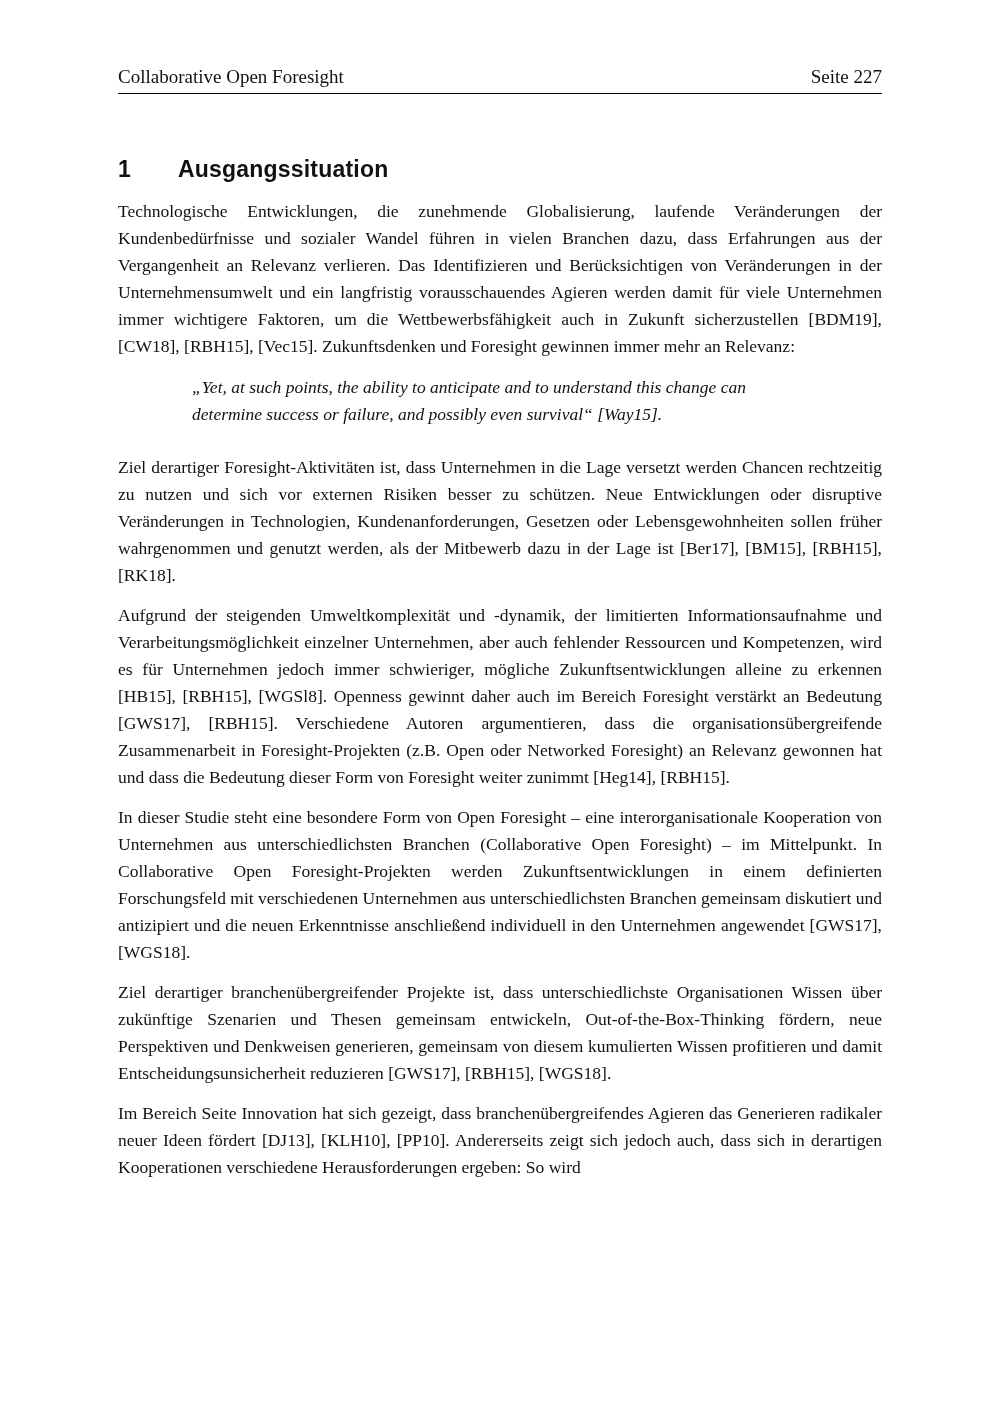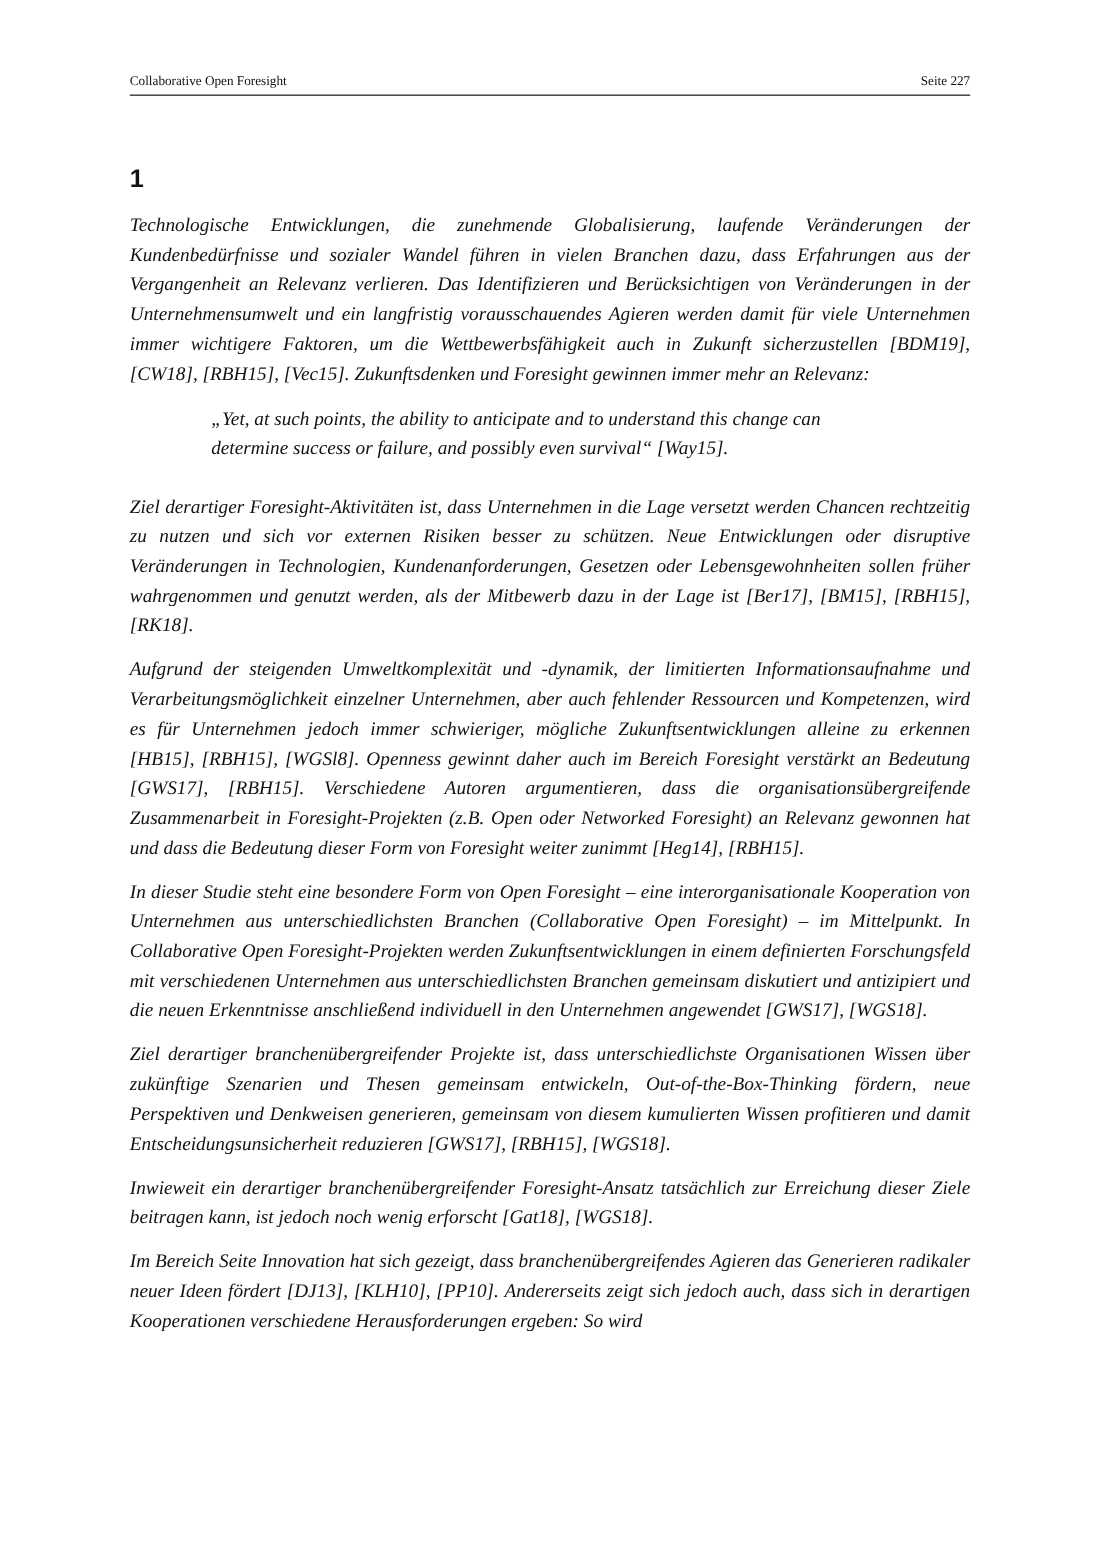--- a/index.html
+++ b/index.html
@@ -18,21 +18,21 @@
     box-sizing: border-box;
   }
   .running-header {
     margin: 0 118px;
     padding-top: 66px;
     padding-bottom: 5px;
     display: flex;
     justify-content: space-between;
     align-items: baseline;
     font-family: "Liberation Serif", "DejaVu Serif", serif;
-    font-size: 12px;
+    font-size: 19px;
     border-bottom: 1.5px solid #000000;
   }
   .section-heading {
     margin: 60px 118px 14px 118px;
     display: flex;
     font-family: "Liberation Sans", "DejaVu Sans", sans-serif;
     font-weight: bold;
     font-size: 23px;
     line-height: 30px;
     letter-spacing: 0.2px;
@@ -44,47 +44,46 @@
   .page-body {
     margin: 0 118px;
     font-family: "Liberation Serif", "DejaVu Serif", serif;
     font-size: 17.5px;
     line-height: 27px;
   }
   .page-body p {
     margin: 13px 0;
     text-align: justify;
     hyphens: auto;
-    font-style: italic;
     -webkit-hyphens: auto;
   }
   .page-body blockquote {
     margin: 14px 63px 26px 74px;
     font-style: italic;
     text-align: left;
   }
 </style>
 </head>
 <body>
 
 <div class="page">
 
   <header class="running-header">
     <span>Collaborative Open Foresight</span>
     <span>Seite 227</span>
   </header>
 
   <h1 class="section-heading">
     <span class="number">1</span>
+    <span>Ausgangssituation</span>
   </h1>
 
   <main class="page-body">
     <p>Technologische Entwicklungen, die zunehmende Globalisierung, laufende Veränderungen der Kundenbedürfnisse und sozialer Wandel führen in vielen Branchen dazu, dass Erfahrungen aus der Vergangenheit an Relevanz verlieren. Das Identifizieren und Berücksichtigen von Veränderungen in der Unternehmensumwelt und ein langfristig vorausschauendes Agieren werden damit für viele Unternehmen immer wichtigere Faktoren, um die Wettbewerbsfähigkeit auch in Zukunft sicherzustellen [BDM19], [CW18], [RBH15], [Vec15]. Zukunftsdenken und Foresight gewinnen immer mehr an Relevanz:</p>
     <blockquote>„Yet, at such points, the ability to anticipate and to understand this change can determine success or failure, and possibly even survival“ [Way15].</blockquote>
     <p>Ziel derartiger Foresight-Aktivitäten ist, dass Unternehmen in die Lage versetzt werden Chancen rechtzeitig zu nutzen und sich vor externen Risiken besser zu schützen. Neue Entwicklungen oder disruptive Veränderungen in Technologien, Kundenanforderungen, Gesetzen oder Lebensgewohnheiten sollen früher wahrgenommen und genutzt werden, als der Mitbewerb dazu in der Lage ist [Ber17], [BM15], [RBH15], [RK18].</p>
     <p>Aufgrund der steigenden Umweltkomplexität und -dynamik, der limitierten Informationsaufnahme und Verarbeitungsmöglichkeit einzelner Unternehmen, aber auch fehlender Ressourcen und Kompetenzen, wird es für Unternehmen jedoch immer schwieriger, mögliche Zukunftsentwicklungen alleine zu erkennen [HB15], [RBH15], [WGSl8]. Openness gewinnt daher auch im Bereich Foresight verstärkt an Bedeutung [GWS17], [RBH15]. Verschiedene Autoren argumentieren, dass die organisationsübergreifende Zusammenarbeit in Foresight-Projekten (z.B. Open oder Networked Foresight) an Relevanz gewonnen hat und dass die Bedeutung dieser Form von Foresight weiter zunimmt [Heg14], [RBH15].</p>
     <p>In dieser Studie steht eine besondere Form von Open Foresight – eine interorganisationale Kooperation von Unternehmen aus unterschiedlichsten Branchen (Collaborative Open Foresight) – im Mittelpunkt. In Collaborative Open Foresight-Projekten werden Zukunftsentwicklungen in einem definierten Forschungsfeld mit verschiedenen Unternehmen aus unterschiedlichsten Branchen gemeinsam diskutiert und antizipiert und die neuen Erkenntnisse anschließend individuell in den Unternehmen angewendet [GWS17], [WGS18].</p>
     <p>Ziel derartiger branchenübergreifender Projekte ist, dass unterschiedlichste Organisationen Wissen über zukünftige Szenarien und Thesen gemeinsam entwickeln, Out-of-the-Box-Thinking fördern, neue Perspektiven und Denkweisen generieren, gemeinsam von diesem kumulierten Wissen profitieren und damit Entscheidungsunsicherheit reduzieren [GWS17], [RBH15], [WGS18].</p>
-    <p>Inwieweit ein derartiger branchenübergreifender Foresight-Ansatz tatsächlich zur Erreichung dieser Ziele beitragen kann, ist jedoch noch wenig erforscht [Gat18], [WGS18].</p>
     <p>Im Bereich Seite Innovation hat sich gezeigt, dass branchenübergreifendes Agieren das Generieren radikaler neuer Ideen fördert [DJ13], [KLH10], [PP10]. Andererseits zeigt sich jedoch auch, dass sich in derartigen Kooperationen verschiedene Herausforderungen ergeben: So wird</p>
   </main>
 
 </div>
 
 </body></html>

